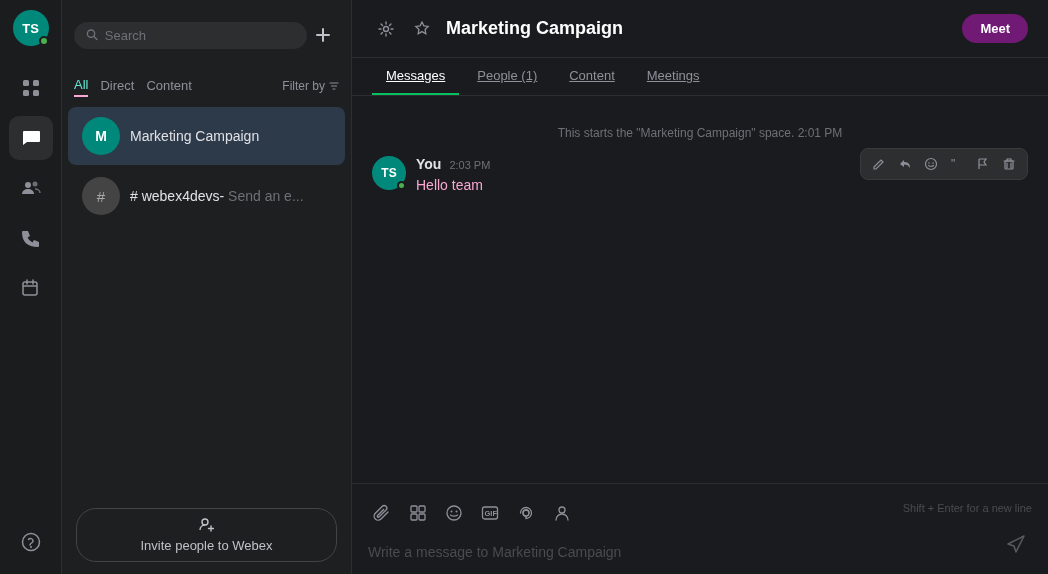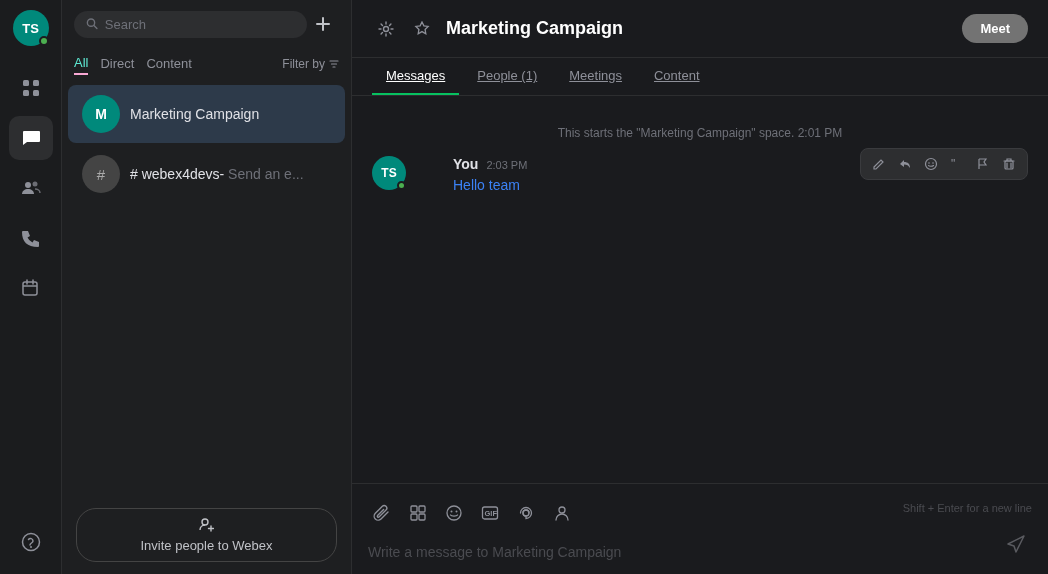--- a/index.html
+++ b/index.html
@@ -71,21 +71,21 @@
       width: 290px;
       background: #1e1f21;
       display: flex;
       flex-direction: column;
       border-right: 1px solid #2d2e30;
     }
 
     .conv-header {
       display: flex;
       align-items: center;
-      padding: 8px 12px;
+      padding: 19px 12px;
       gap: 0;
     }
 
     .search-bar {
       flex: 1;
       background: #2d2e30;
       border-radius: 20px;
       display: flex;
       align-items: center;
       padding: 6px 12px;
@@ -225,21 +225,21 @@
     }
 
     .chat-title {
       font-size: 18px;
       font-weight: 600;
       color: #fff;
     }
 
     .meet-btn {
       margin-left: auto;
-      background: #737373;
+      background: #701a75;
       border: none;
       border-radius: 20px;
       color: #fff;
       font-size: 13px;
       font-weight: 600;
       padding: 7px 18px;
       cursor: pointer;
     }
 
     
@@ -303,31 +303,31 @@
       width: 9px;
       height: 9px;
       background: #4caf50;
       border-radius: 50%;
       border: 2px solid #1a1b1e;
       position: absolute;
       bottom: 0;
       right: 0;
     }
 
-    .msg-content { flex: 1; margin-left: 37px; }
+    .msg-content { flex: 1; }
     .msg-meta {
       display: flex;
       align-items: baseline;
       gap: 8px;
       margin-bottom: 3px;
     }
     .msg-sender { font-size: 14px; font-weight: 600; color: #e0e1e6; }
     .msg-time { font-size: 11px; color: #6e7078; }
 
-    .msg-text { font-size: 14px; color: #3b82f6; line-height: 1.5; }
+    .msg-text { font-size: 14px; color: #f9a8d4; line-height: 1.5; }
 
     
     .msg-actions {
       position: absolute;
       right: 0;
       top: -8px;
       background: #2d2e30;
       border: 1px solid #3a3b3e;
       border-radius: 8px;
       display: flex;
@@ -546,22 +546,22 @@
         </svg>
       </div>
     </div>
     <h1 class="chat-title">Marketing Campaign</h1>
     <button class="meet-btn">Meet</button>
   </div>
 
   <div class="chat-tabs">
     <div class="chat-tab active">Messages</div>
     <div class="chat-tab">People (1)</div>
+    <div class="chat-tab">Content</div>
     <div class="chat-tab">Meetings</div>
-    <div class="chat-tab">Content</div>
   </div>
 
   <div class="messages-area">
     <div class="system-message">This starts the "Marketing Campaign" space. 2:01 PM</div>
 
     <div class="message-row">
       <div class="msg-avatar">
         <span>TS</span>
         <span class="online-dot"></span>
       </div>

